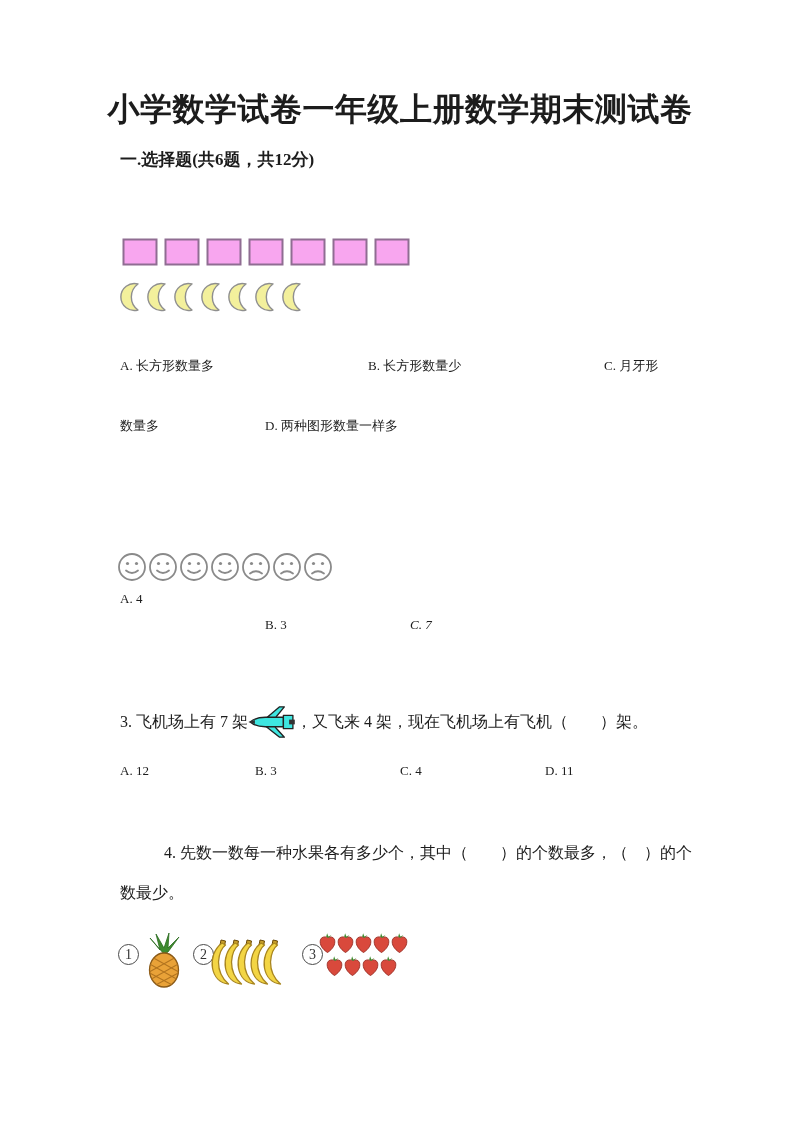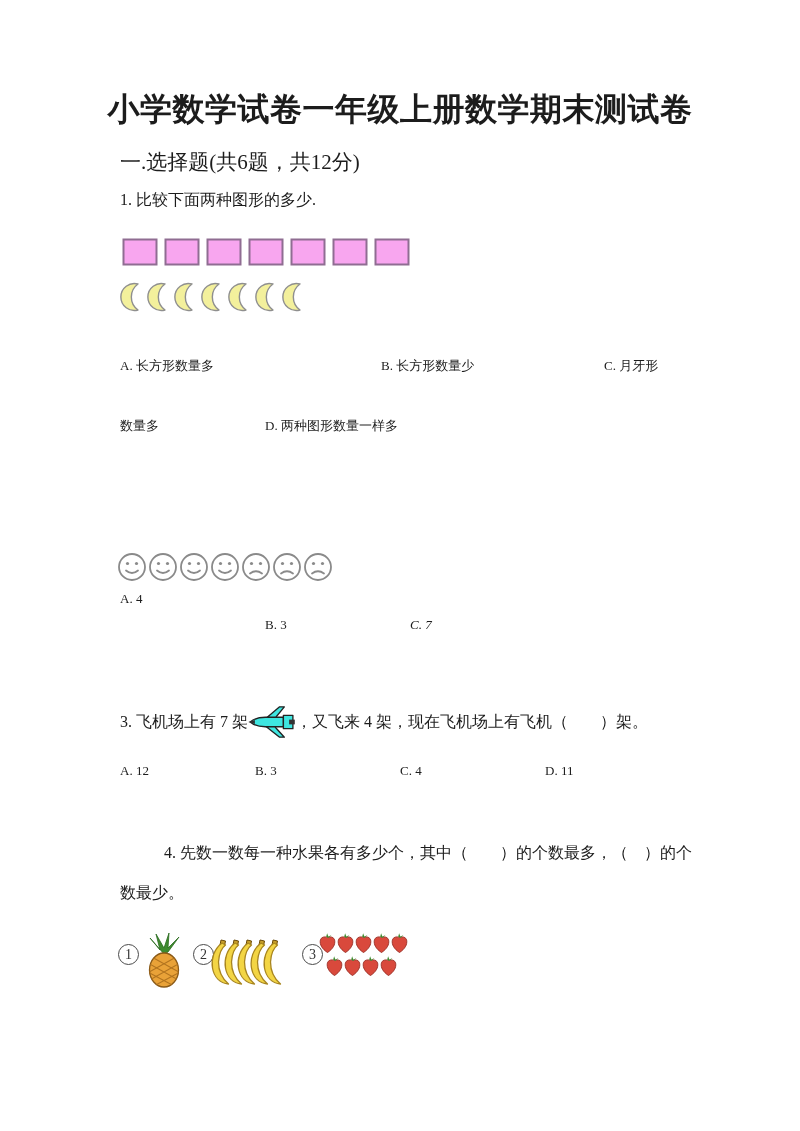--- a/index.html
+++ b/index.html
@@ -2,21 +2,21 @@
 <html><head>
 <meta charset="utf-8">
 <style>
   html,body{margin:0;padding:0;background:#fff;}
   #page{
     position:relative;width:800px;height:1131px;background:#ffffff;overflow:hidden;
     font-family:"Liberation Serif","DejaVu Serif",serif;color:#1c1c1c;
   }
   .abs{position:absolute;}
   .title{left:0;top:88px;width:800px;text-align:center;font-size:32px;font-weight:bold;letter-spacing:.5px;}
-  .section-heading{left:120px;top:148px;font-size:21px;font-weight:normal;}
+  .section-heading{left:120px;top:148px;font-size:17px;font-weight:bold;}
   .qtext{font-size:16px;white-space:nowrap;}
   .opt{font-size:13px;white-space:nowrap;}
   
   .rect-row{left:122px;top:238px;display:flex;gap:6px;}
   .moon-row{left:116px;top:281px;display:flex;gap:1px;}
   
   .face-row{left:117px;top:552px;display:flex;gap:1px;}
   .face-row > span{display:flex;gap:1px;}
   
   .q3-line{left:120px;top:703px;display:flex;align-items:center;font-size:16px;white-space:nowrap;text-align:center;}
@@ -33,21 +33,20 @@
 </style>
 </head>
 <body>
 
 <div id="page">
 
   <div class="abs title">小学数学试卷一年级上册数学期末测试卷</div>
 
   <div class="abs section-heading">一.选择题(共6题，共12分)</div>
 
-  <div class="abs qtext" style="left:120px;top:190px;">1. 比较下面两种图形的多少.</div>
 
   <div class="abs rect-row">
     <svg width="36" height="28" viewBox="0 0 36 28">
       <rect x="1.5" y="1.5" width="33" height="25" stroke-width="2" stroke="#8f6d92" fill="#f8a6ef"></rect>
     </svg>
   <svg width="36" height="28" viewBox="0 0 36 28">
       <rect x="1.5" y="1.5" width="33" height="25" stroke-width="2" stroke="#8f6d92" fill="#f8a6ef"></rect>
     </svg>
       <svg width="36" height="28" viewBox="0 0 36 28">
       <rect x="1.5" y="1.5" width="33" height="25" stroke-width="2" stroke="#8f6d92" fill="#f8a6ef"></rect>
@@ -84,21 +83,21 @@
     </svg>
       <svg width="26" height="32" viewBox="0 0 26 32">
       <path d="M22 3 A13.5 13.5 0 1 0 22 29 A16 16 0 0 1 22 3 Z" stroke="#8f8f8f" stroke-width="1.4" stroke-linejoin="round" fill="#f3f09c"></path>
     </svg>
       <svg width="26" height="32" viewBox="0 0 26 32">
       <path d="M22 3 A13.5 13.5 0 1 0 22 29 A16 16 0 0 1 22 3 Z" stroke="#8f8f8f" stroke-width="1.4" stroke-linejoin="round" fill="#f3f09c"></path>
     </svg>
     </div>
 
   <div class="abs opt" style="left:120px;top:357px;">A.  长方形数量多</div>
-  <div class="abs opt" style="left:381px;top:357px;">B.  长方形数量少</div>
+  <div class="abs opt" style="left:368px;top:357px;">B.  长方形数量少</div>
   <div class="abs opt" style="left:604px;top:357px;">C.  月牙形</div>
   <div class="abs opt" style="left:120px;top:417px;">数量多</div>
   <div class="abs opt" style="left:265px;top:417px;">D.  两种图形数量一样多</div>
 
 
   <div class="abs face-row">
     <span>
       <svg width="30" height="30" viewBox="0 0 30 30">
         <circle cx="15" cy="15" r="13" fill="#ffffff" stroke-width="1.8" stroke="#8a8a8a"></circle>
         <circle cx="10.5" cy="11.5" r="1.6" fill="#8a8a8a"></circle>

